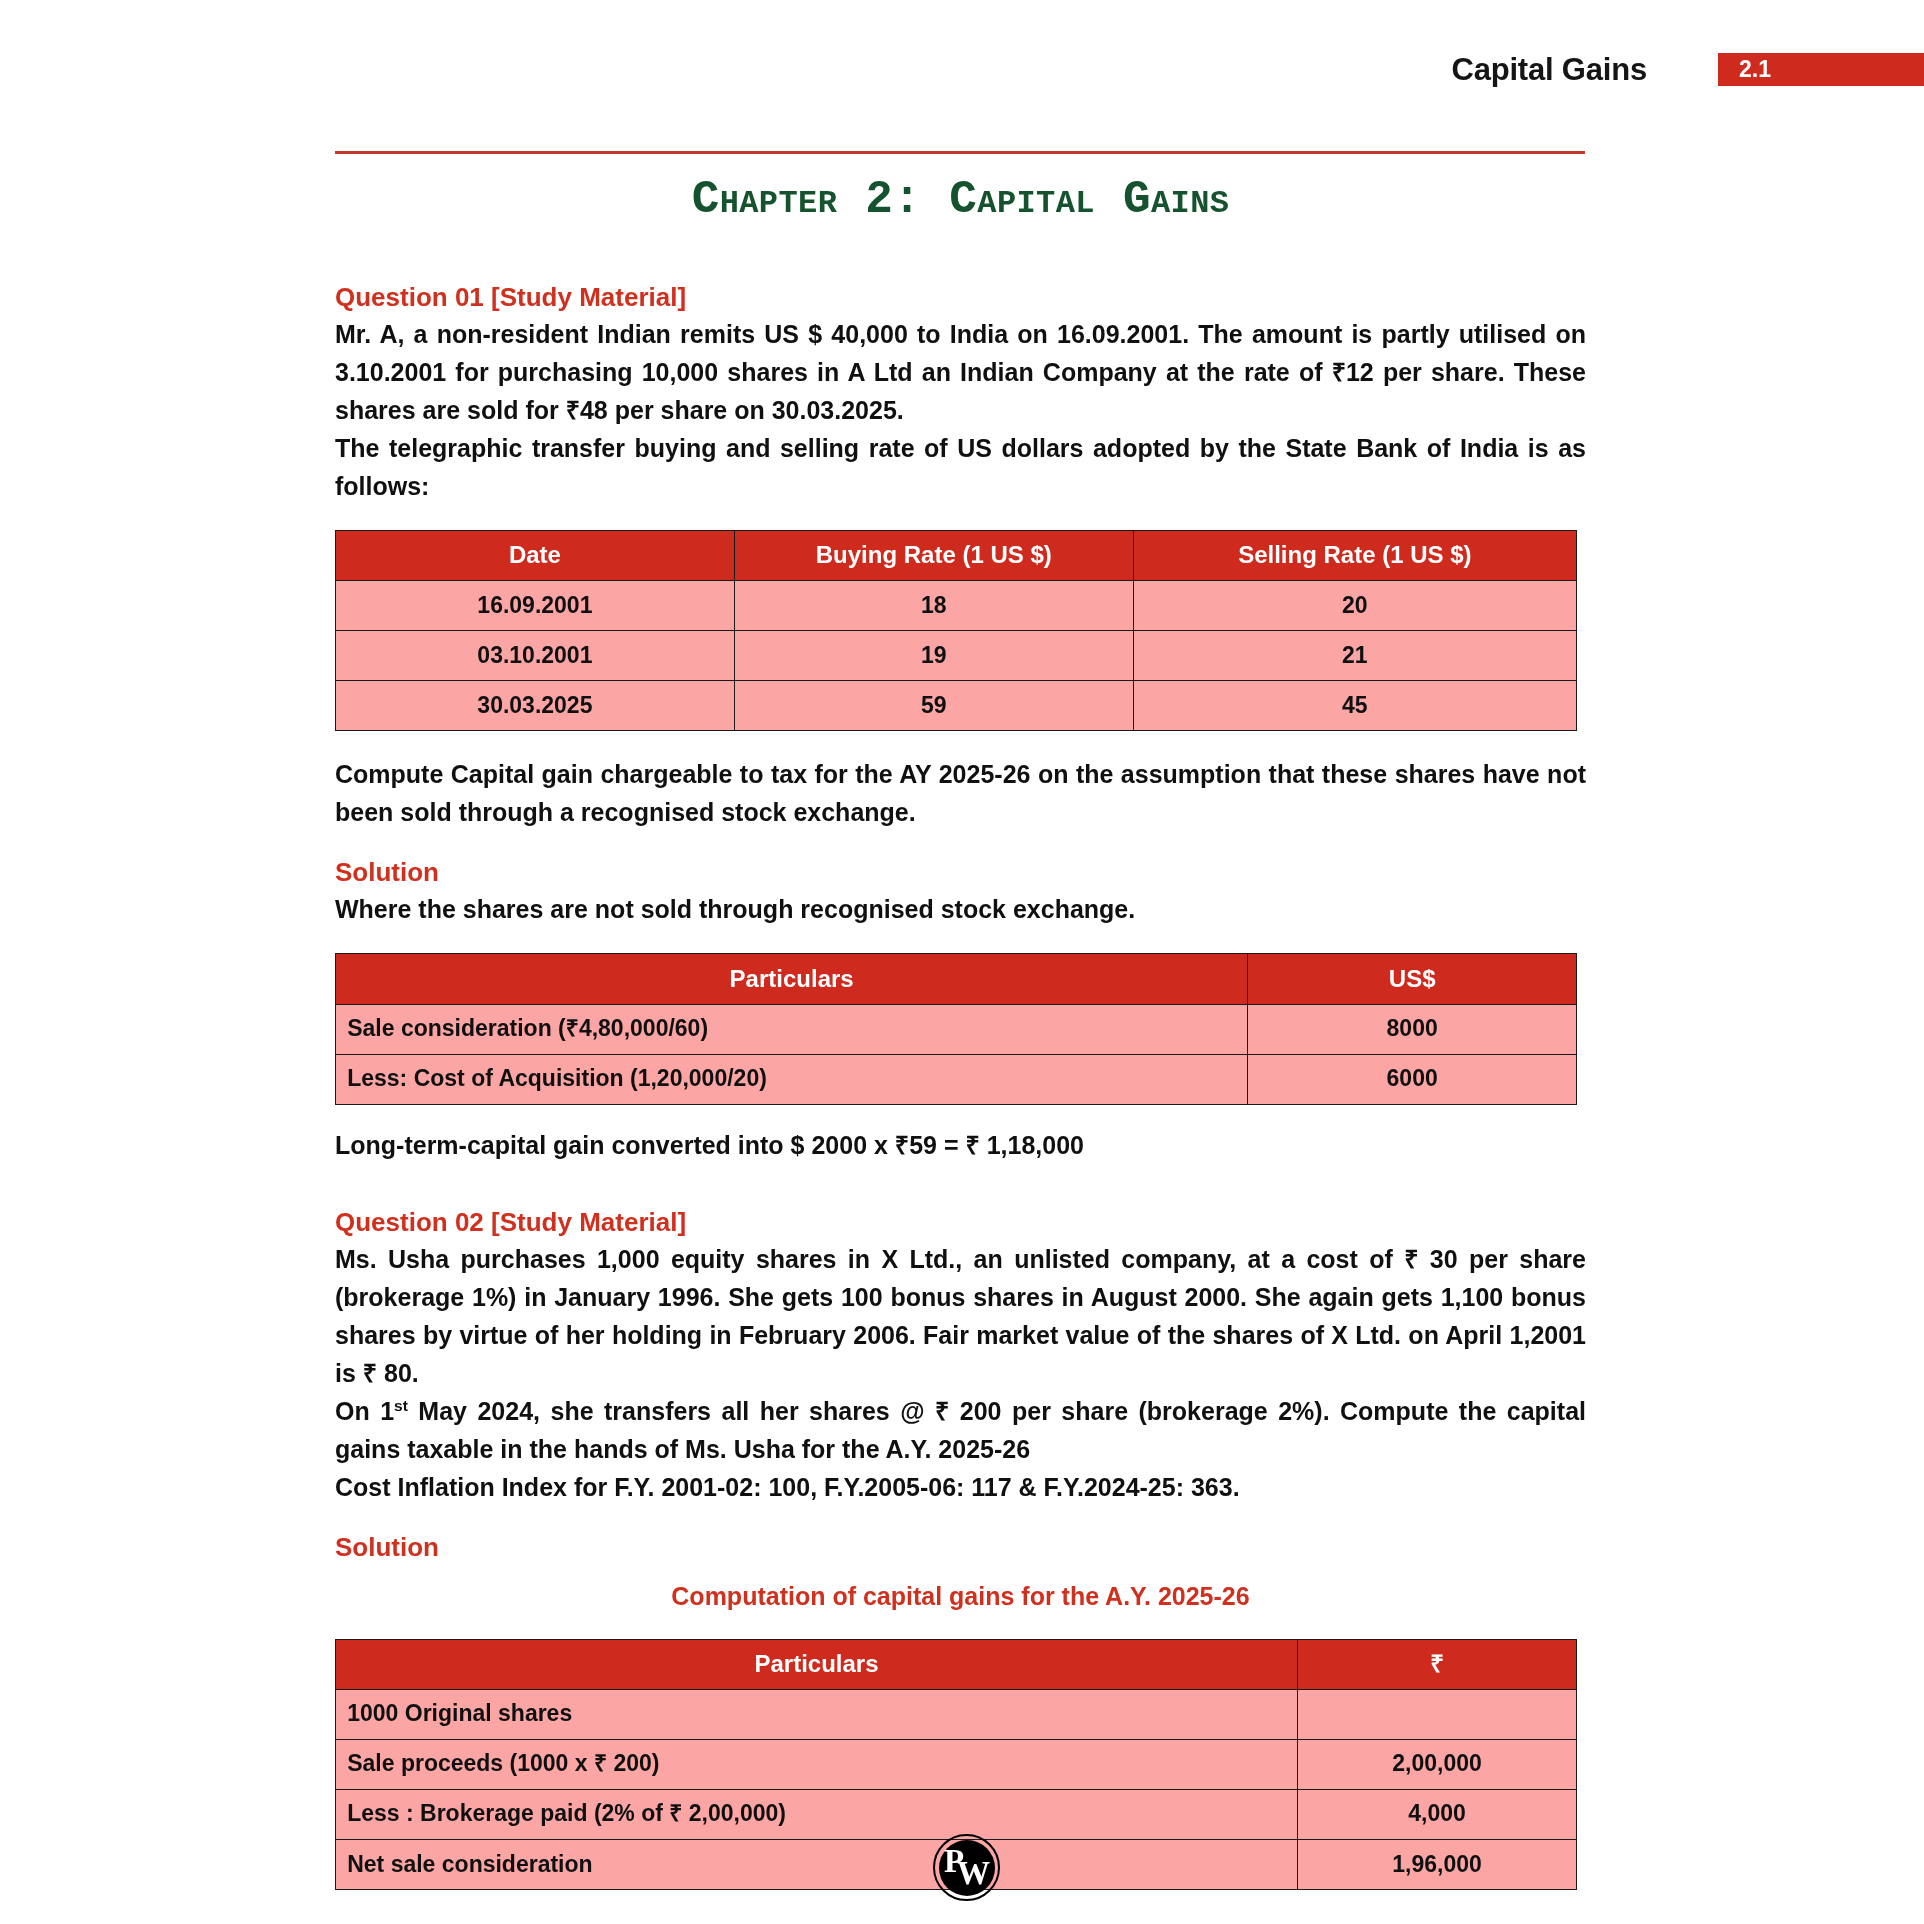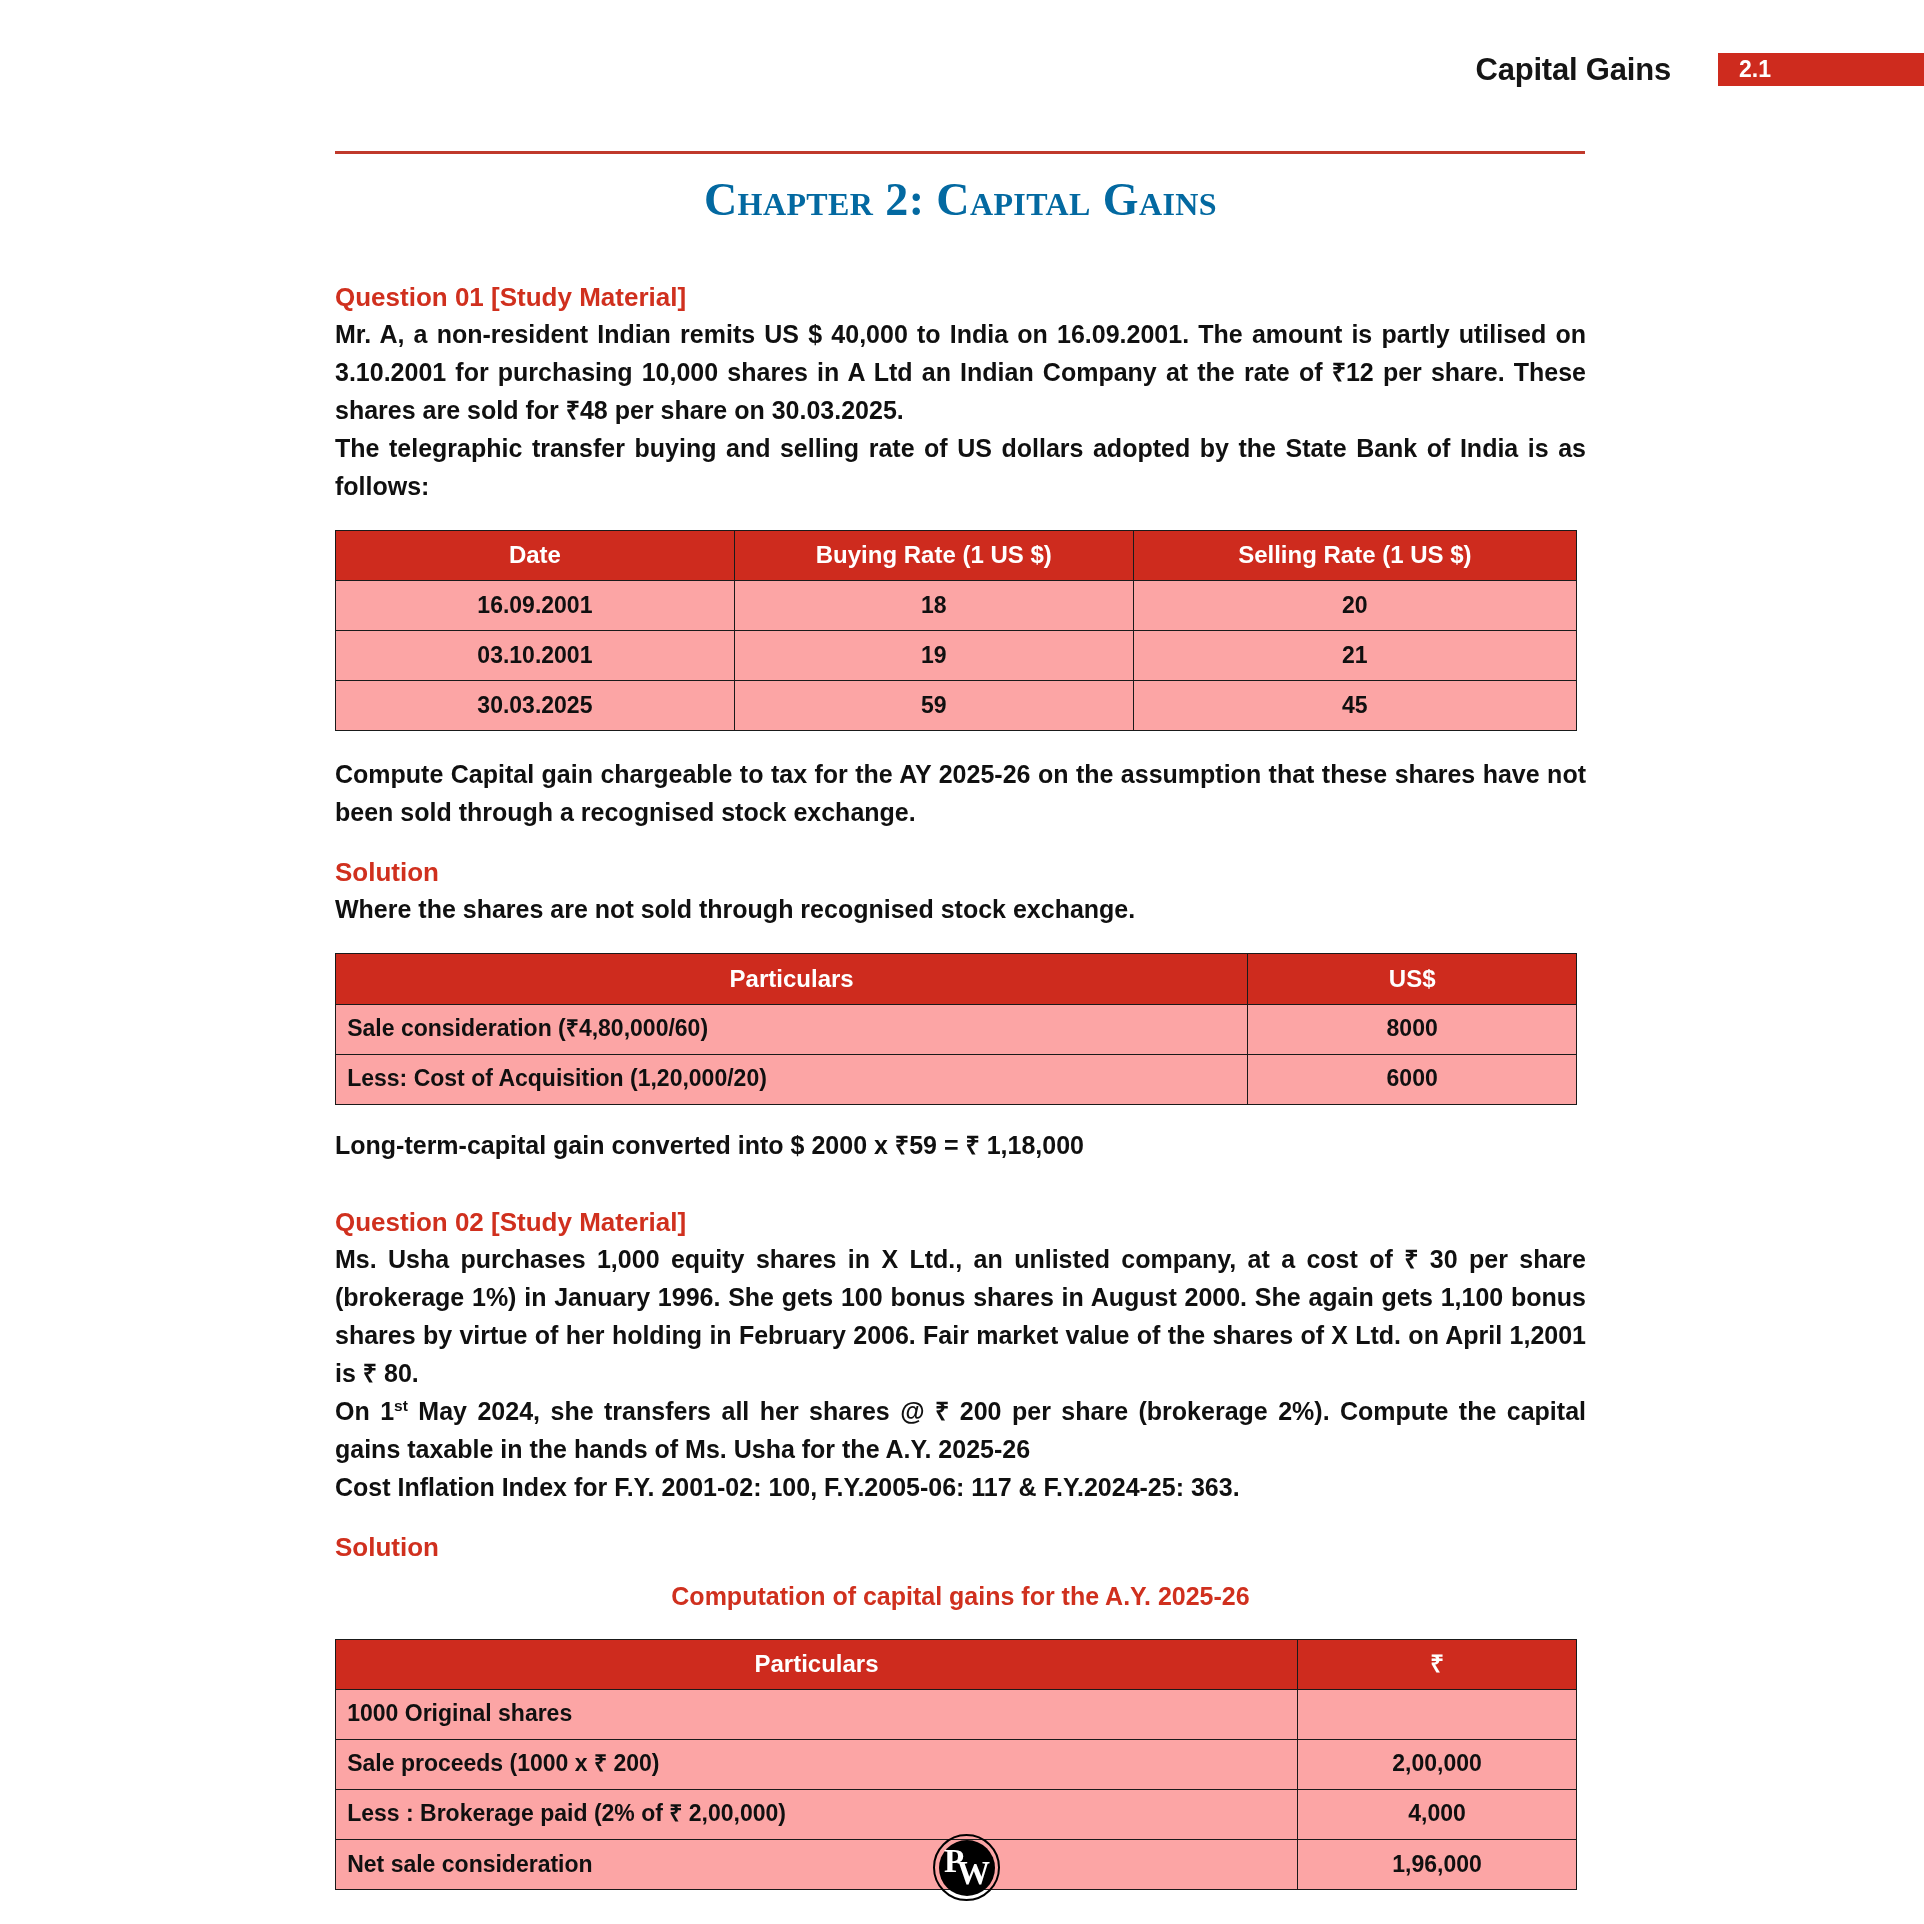--- a/index.html
+++ b/index.html
@@ -26,21 +26,21 @@
     display: flex;
     align-items: center;
     justify-content: flex-end;
   }
   .header-title {
     font-size: 31px;
     font-weight: bold;
     letter-spacing: -0.2px;
     color: #151515;
     line-height: 1;
-    margin-right: 47px;
+    margin-right: 71px;
   }
   .header-badge {
     width: 207px;
     height: 33px;
     background: #CE2B1E;
     color: #ffffff;
     font-size: 23px;
     font-weight: bold;
     display: flex;
     align-items: center;
@@ -59,25 +59,25 @@
   .top-rule {
     margin-top: 151px;
     height: 3.2px;
     background: #C0392B;
     width: 1250px;
   }
 
   .chapter-title {
     margin-top: 21px;
     text-align: center;
-    color: #0369a1;
+    color: #14532d;
     font-size: 46px;
     font-weight: bold;
     font-variant: small-caps;
-    font-family: Liberation Serif, serif;
+    font-family: Liberation Mono, monospace;
     letter-spacing: 0.4px;
     line-height: 1.1;
   }
 
   .q-heading {
     color: #D0301E;
     font-size: 26px;
     font-weight: bold;
     line-height: 1.35;
   }

